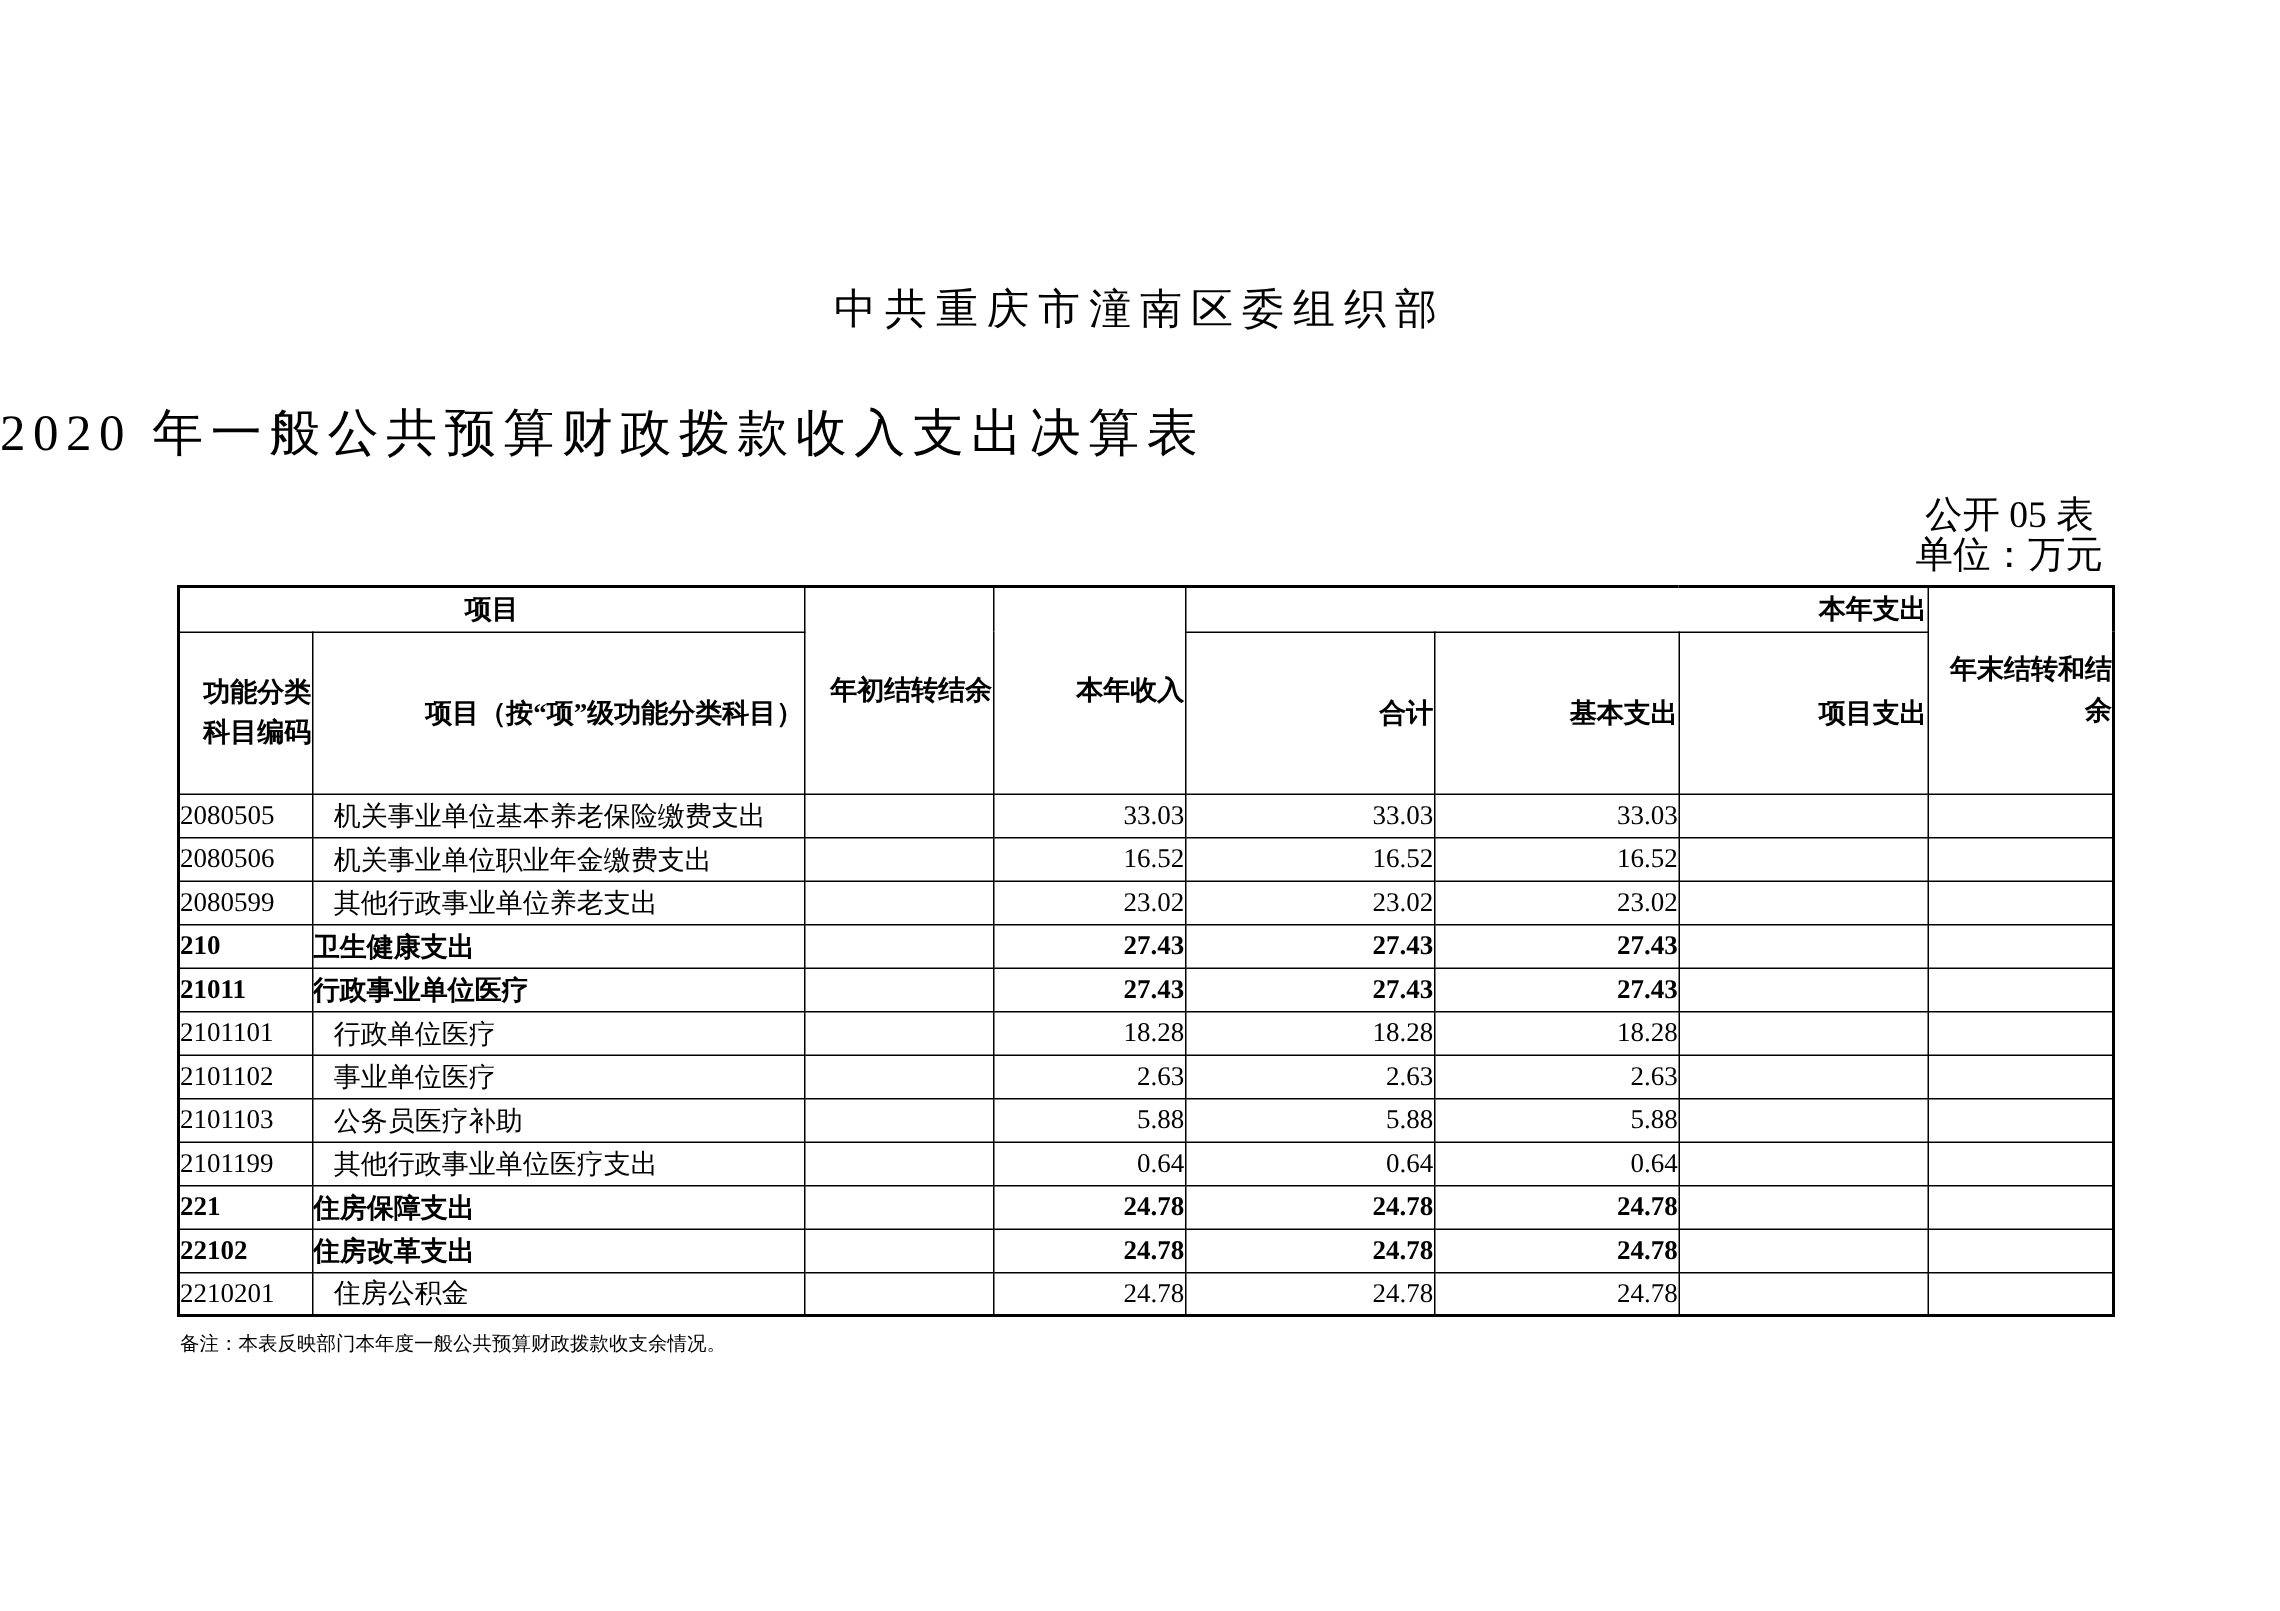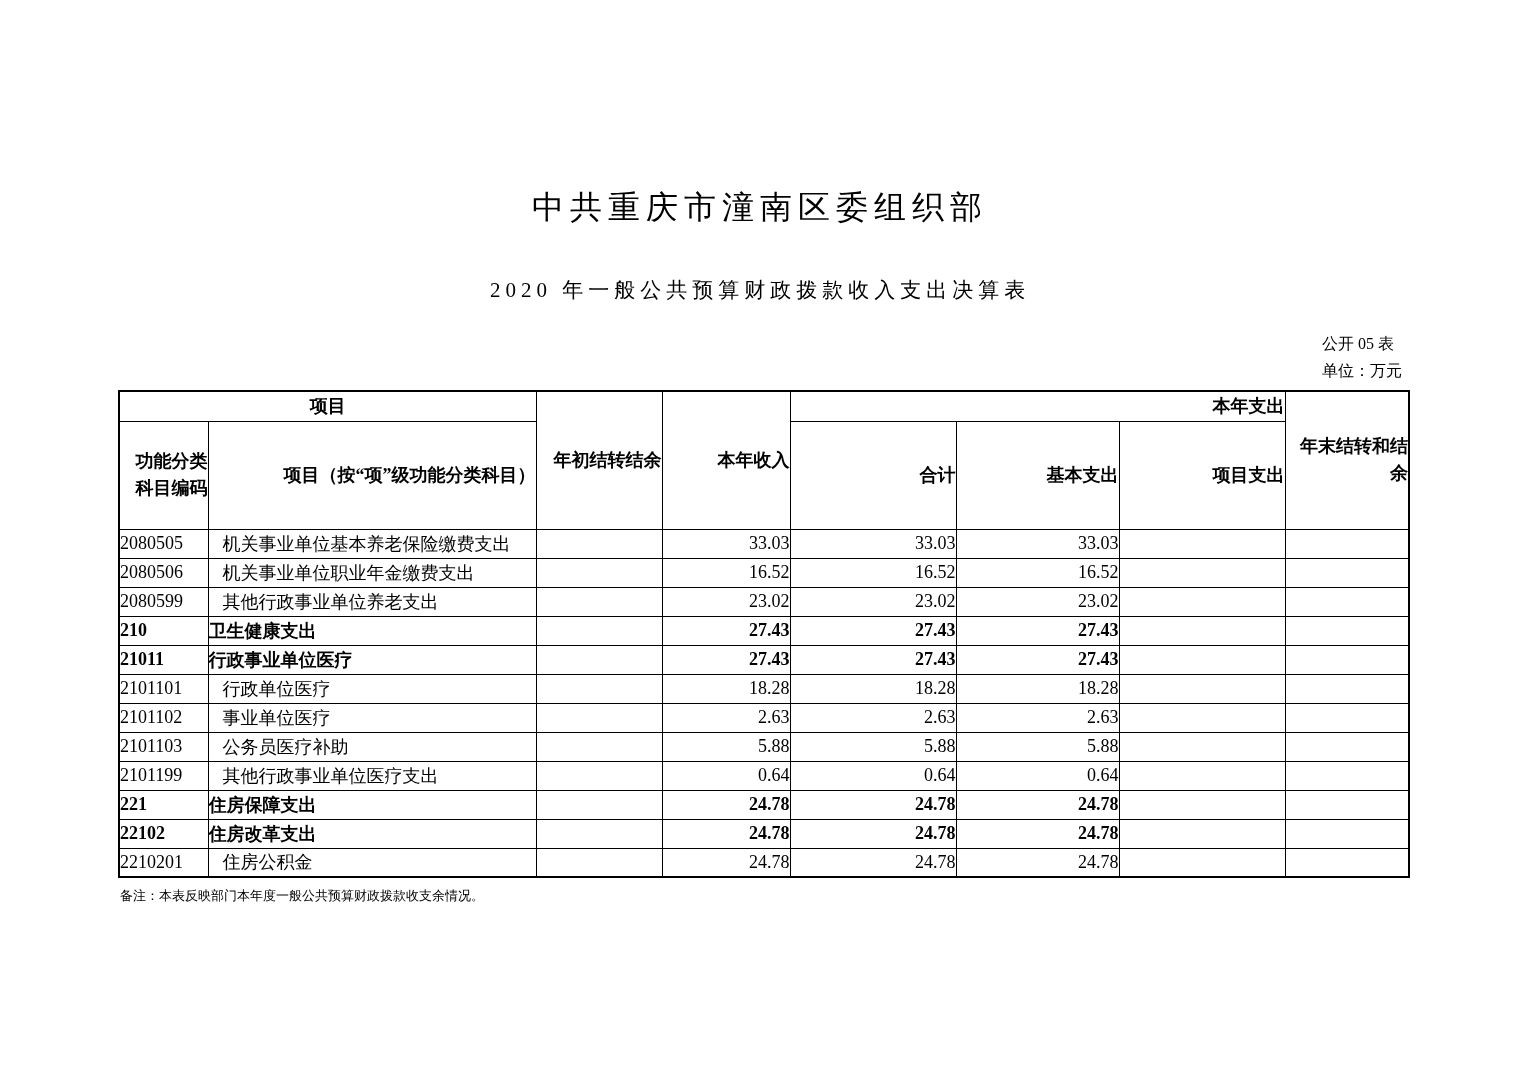--- a/index.html
+++ b/index.html
@@ -12,43 +12,42 @@
     font-family: "Liberation Serif", "DejaVu Serif", serif;
     overflow: hidden;
   }
   .doc-title {
     position: absolute;
     top: 186px;
     left: 0;
     width: 100%;
     margin: 0;
     text-align: center;
-    font-size: 32px;
+    font-size: 28px;
     font-weight: normal;
     letter-spacing: 6px;
     line-height: 42px;
   }
   .doc-subtitle {
     position: absolute;
     top: 268px;
     left: 0;
     width: 100%;
     margin: 0;
-    text-align: center;
-    font-size: 21px;
+    font-size: 34px;
     font-weight: normal;
     letter-spacing: 5px;
     line-height: 44px;
   }
   .meta {
     position: absolute;
     top: 330px;
     right: 118px;
-    text-align: left;
-    font-size: 16px;
+    text-align: center;
+    font-size: 25px;
     line-height: 27px;
   }
   table.budget {
     position: absolute;
     top: 390px;
     left: 118px;
     width: 1290px;
     border-collapse: collapse;
     table-layout: fixed;
     border: 2px solid #000000;

